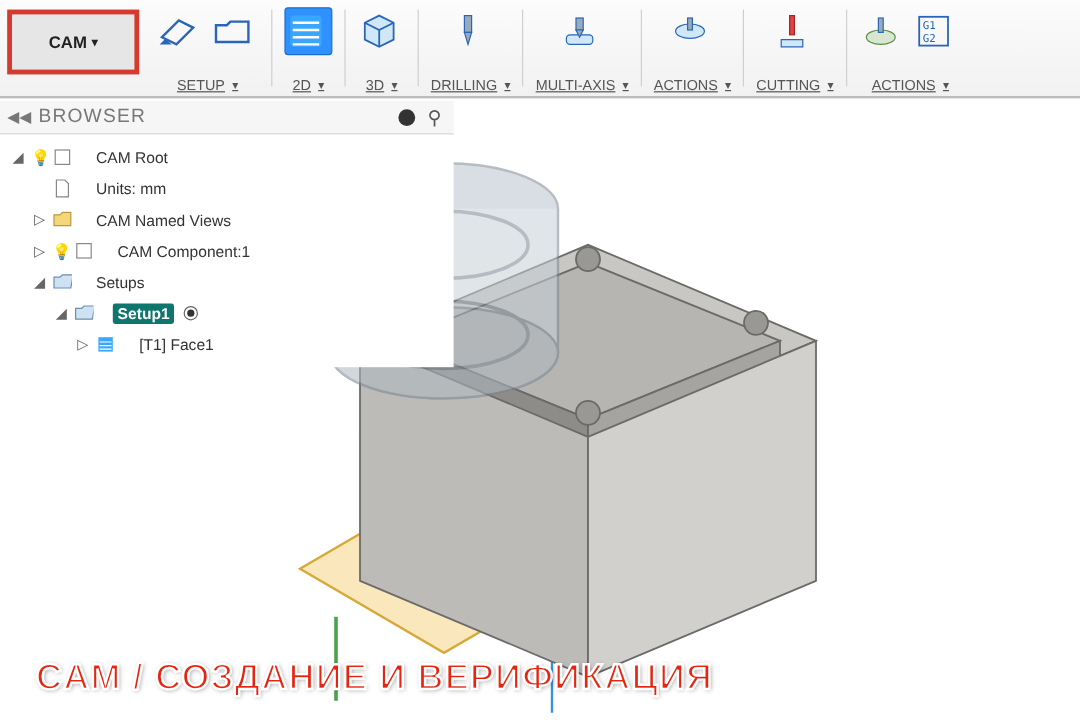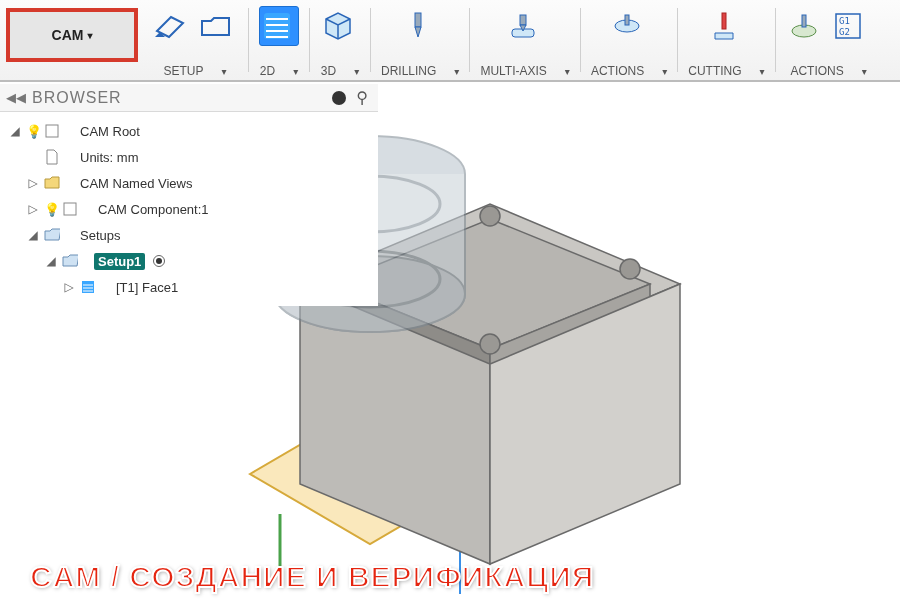--- a/index.html
+++ b/index.html
@@ -23,21 +23,21 @@
   }
   .workspace-btn {
     border: 4px solid #d53a2c;
     background: #e6e6e6;
     color: #222;
     font-size: 14px;
     font-weight: 600;
     display: flex;
     align-items: center;
     justify-content: center;
-    width: 132px;
+    width: 110px;
     height: 54px;
     margin: 4px 8px 0 0;
     cursor: pointer;
   }
   .caret { margin-left:4px; font-size:10px; }
   .tb-group {
     display: flex;
     flex-direction: column;
     align-items: center;
     padding: 2px 6px 0 6px;
@@ -53,22 +53,23 @@
   .tb-icons-row { display:flex; gap:6px; }
   .tb-icon {
     width: 40px; height: 40px;
     display:flex; align-items:center; justify-content:flex-start;
     border:1px solid transparent;
     border-radius:3px;
     cursor:pointer;
   }
   .tb-icon.active { background:#2f90ff; border-color:#1b6fd1; }
   .tb-label {
-    color:#555; font-size:12px; display:flex; align-items:center; gap:14px;
+    color:#555; font-size:12px; display:flex; align-items:center; gap:2px;
     cursor:pointer;
+    text-decoration:underline;
   }
   
   .browser {
     position:absolute;
     top:84px; left:0;
     width: 378px;
     background:#fff;
     z-index: 2;
   }
   .browser-header {
@@ -105,21 +106,21 @@
   
   .canvas {
     position:absolute;
     top:84px; left:0; right:0; bottom:0;
     background:#fff;
     z-index:1;
     overflow:hidden;
   }
   .overlay-text {
     position:absolute;
-    left:30px; bottom:6px;
+    left:30px; bottom:18px;
     font-family: Arial, sans-serif;
     font-size:30px;
     font-weight:700;
     color:#e52510;
     -webkit-text-stroke: 2px #fff;
     text-shadow: 1px 1px 4px rgba(0,0,0,.4);
     letter-spacing:1px;
     line-height:1.15;
     z-index:3;
   }

